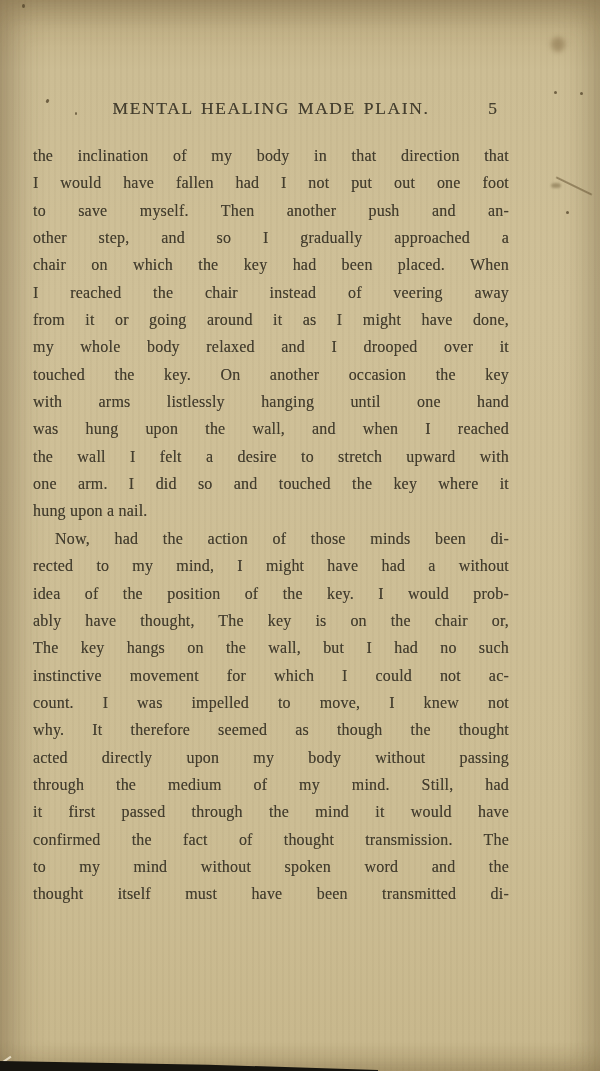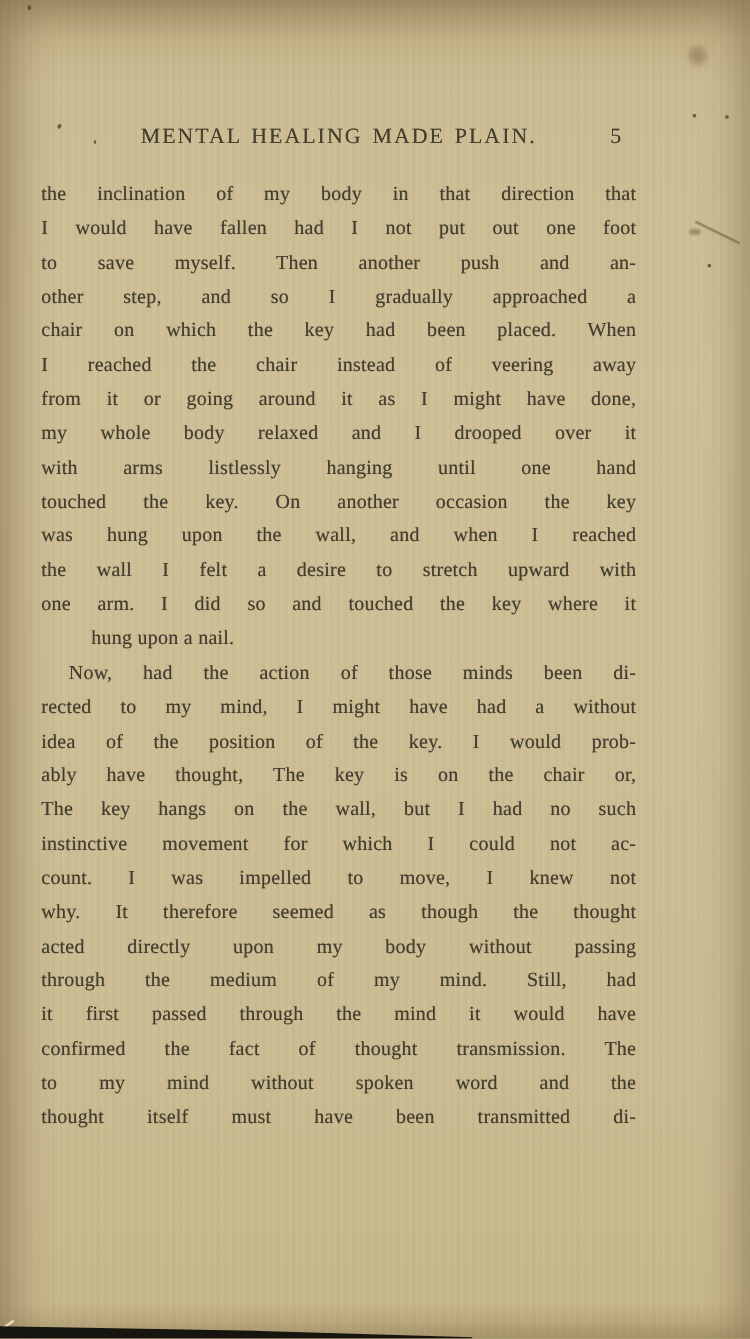--- a/index.html
+++ b/index.html
@@ -52,21 +52,21 @@
     letter-spacing: 0.2px;
     color: #433d2e;
     text-shadow: 0 0 0.6px rgba(62,56,42,0.55);
   }
   .line {
     text-align: justify;
     text-align-last: justify;
     text-justify: inter-word;
     white-space: normal;
   }
-  .line.last { text-align-last: left; margin-left: 40px; }
+  .line.last { text-align-last: left; }
   .line.indent { text-indent: 22px; font-family: Liberation Serif, serif; }
 
   
   .artifact { position: absolute; pointer-events: none; }
   .bottom-strip {
     left: 0; bottom: 0; width: 378px; height: 14px;
     background: #17150f;
     clip-path: polygon(0 28%, 55% 55%, 100% 92%, 100% 100%, 0 100%);
     filter: blur(0.4px);
   }
@@ -114,22 +114,22 @@
 
   <div class="text-block">
       <div class="line">the inclination of my body in that direction that</div>
       <div class="line">I would have fallen had I not put out one foot</div>
       <div class="line">to save myself. Then another push and an-</div>
       <div class="line">other step, and so I gradually approached a</div>
       <div class="line">chair on which the key had been placed. When</div>
       <div class="line">I reached the chair instead of veering away</div>
       <div class="line">from it or going around it as I might have done,</div>
       <div class="line">my whole body relaxed and I drooped over it</div>
+      <div class="line">touched the key. On another occasion the key</div>
       <div class="line">with arms listlessly hanging until one hand</div>
-      <div class="line">touched the key. On another occasion the key</div>
       <div class="line">was hung upon the wall, and when I reached</div>
       <div class="line">the wall I felt a desire to stretch upward with</div>
       <div class="line">one arm. I did so and touched the key where it</div>
       <div class="line last">hung upon a nail.</div>
       <div class="line indent">Now, had the action of those minds been di-</div>
       <div class="line">rected to my mind, I might have had a without</div>
       <div class="line">idea of the position of the key. I would prob-</div>
       <div class="line">ably have thought, The key is on the chair or,</div>
       <div class="line">The key hangs on the wall, but I had no such</div>
       <div class="line">instinctive movement for which I could not ac-</div>

